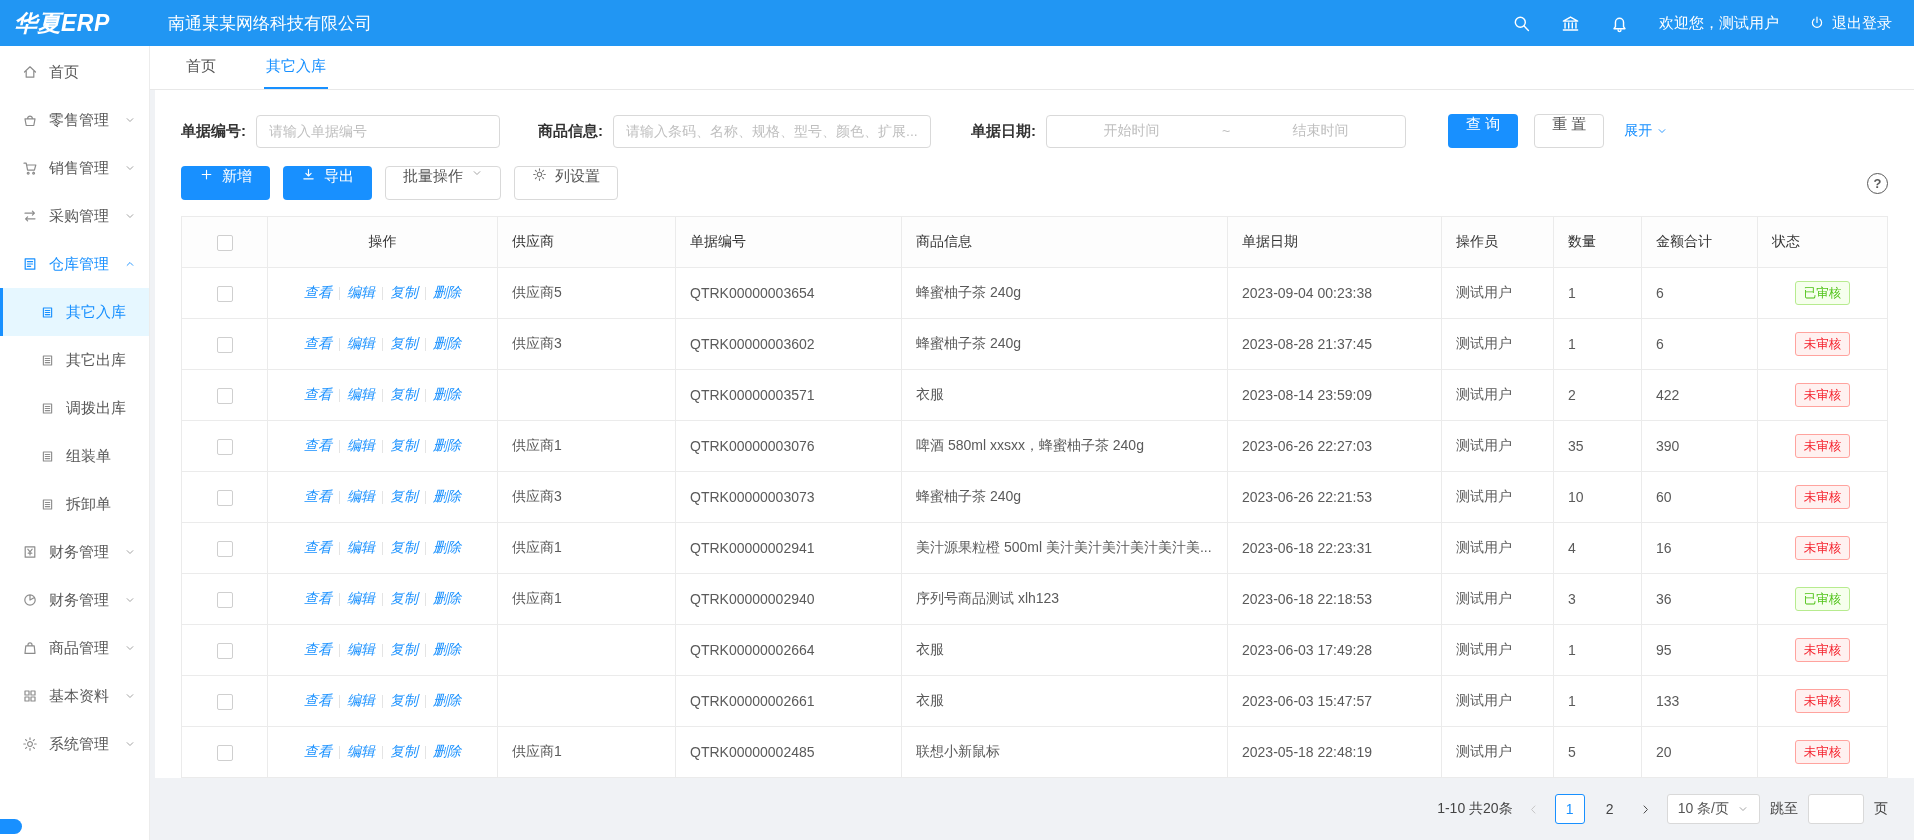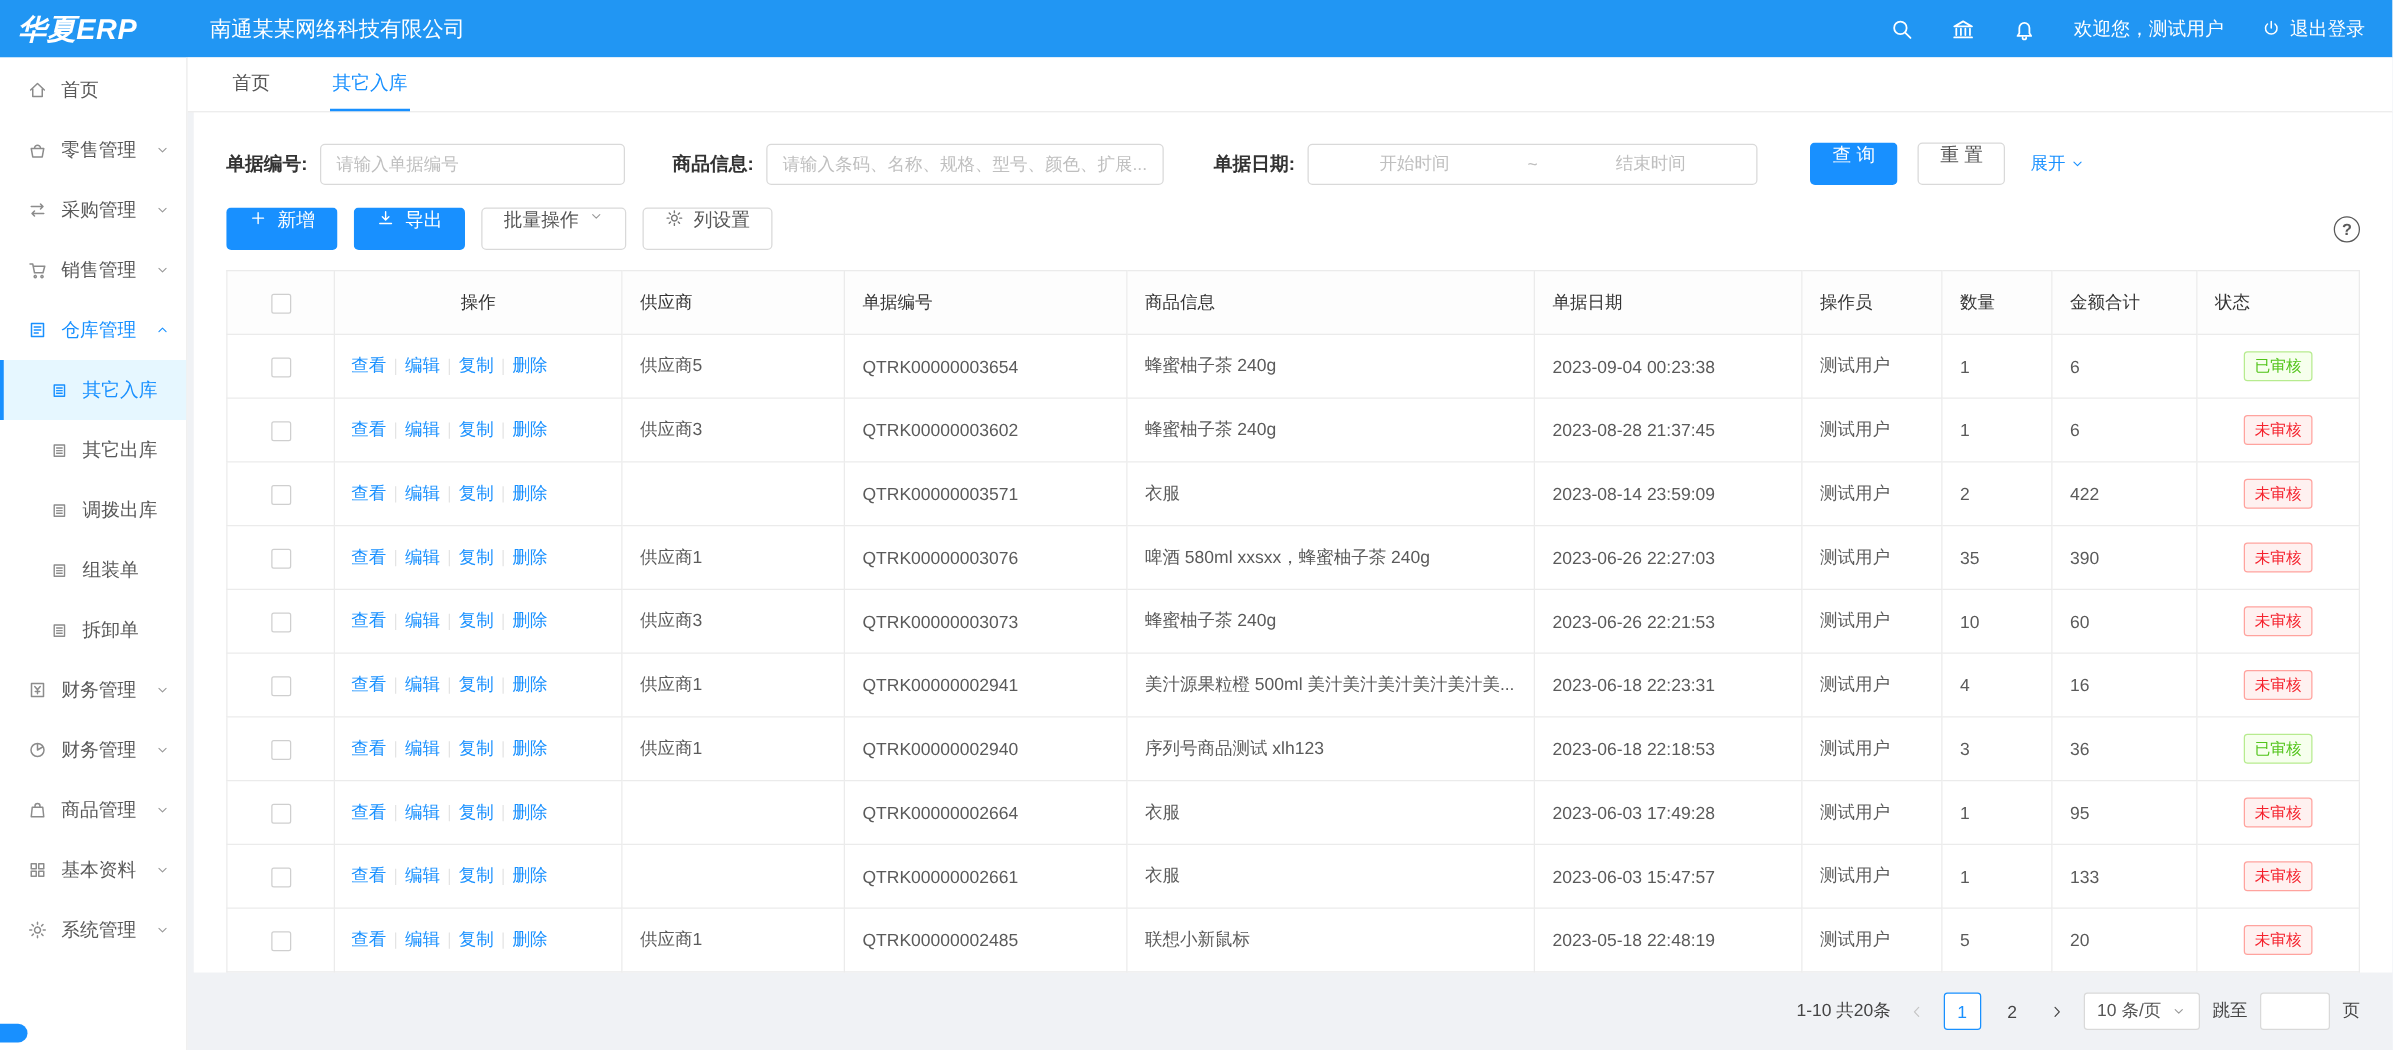--- a/index.html
+++ b/index.html
@@ -68,21 +68,21 @@
     display:flex; align-items:center; justify-content:center; font-size:13px; font-weight:bold; color:#595959; cursor:pointer; }
 
   
   table { width:100%; border-collapse:collapse; table-layout:fixed; font-size:14px; color:#5a5a5a; }
   th,td { border:1px solid #ebebeb; height:47px; padding:0 14px; text-align:left; font-weight:normal;
     white-space:nowrap; overflow:hidden; text-overflow:ellipsis; }
   th { background:#fdfdfd; color:#333; }
   .td-cb, .col-cb { text-align:center; padding:0; }
   .cb { display:inline-block; width:16px; height:16px; border:1px solid #cfcfcf; border-radius:2px; background:#fff; vertical-align:middle; cursor:pointer; }
   .th-ops, .td-ops { text-align:center; padding:16px 6px; }
-  .ops { display:flex; align-items:center; justify-content:flex-start; }
+  .ops { display:flex; align-items:center; justify-content:center;font-style:italic; }
   .op { color:#1890ff; cursor:pointer; padding:0 7px; text-decoration:none; }
   .op-sep { width:1px; height:13px; background:#e4e4e4; }
   .td-status { text-align:center; }
   .badge { display:inline-block; padding:3px 8px; border-radius:3px; font-size:12.5px; line-height:1.3; }
   .badge.approved { color:#52c41a; background:#f6ffed; border:1px solid #b7eb8f; }
   .badge.unapproved { color:#f5222d; background:#fff1f0; border:1px solid #ffa39e; }
 
   
   .pagination { display:flex; align-items:center; justify-content:flex-end; margin:16px 26px 0 5px; font-size:14px; color:#444; }
   .pagination > * { margin-left:10px; }
@@ -148,37 +148,37 @@
           <span class="mi-label">零售管理</span>
           <span class="mi-chev">
             <svg viewBox="0 0 16 16">
               <path d="M4.2 6.2 L8 10 L11.8 6.2" fill="none" stroke="currentColor" stroke-width="1.2" stroke-linecap="round" stroke-linejoin="round"></path>
             </svg>
           </span>
         </div>
         <div class="menu-item">
           <span class="mi-icon">
             <svg viewBox="0 0 16 16">
+              <path d="M2 3.2 H4.2 L5.6 10.2 H12.4 L13.8 5 H5 M6.2 12.4 a.9 .9 0 1 0 .01 0 M11.6 12.4 a.9 .9 0 1 0 .01 0" fill="none" stroke="currentColor" stroke-width="1.2" stroke-linecap="round" stroke-linejoin="round"></path>
+            </svg>
+          </span>
+          <span class="mi-label">销售管理</span>
+          <span class="mi-chev">
+            <svg viewBox="0 0 16 16">
+              <path d="M4.2 6.2 L8 10 L11.8 6.2" fill="none" stroke="currentColor" stroke-width="1.2" stroke-linecap="round" stroke-linejoin="round"></path>
+            </svg>
+          </span>
+        </div>
+        <div class="menu-item">
+          <span class="mi-icon">
+            <svg viewBox="0 0 16 16">
               <path d="M3 5.2 H12.2 M10.4 3.2 L12.4 5.2 L10.4 7.2 M13 10.8 H3.8 M5.6 8.8 L3.6 10.8 L5.6 12.8" fill="none" stroke="currentColor" stroke-width="1.2" stroke-linecap="round" stroke-linejoin="round"></path>
             </svg>
           </span>
           <span class="mi-label">采购管理</span>
-          <span class="mi-chev">
-            <svg viewBox="0 0 16 16">
-              <path d="M4.2 6.2 L8 10 L11.8 6.2" fill="none" stroke="currentColor" stroke-width="1.2" stroke-linecap="round" stroke-linejoin="round"></path>
-            </svg>
-          </span>
-        </div>
-        <div class="menu-item">
-          <span class="mi-icon">
-            <svg viewBox="0 0 16 16">
-              <path d="M2 3.2 H4.2 L5.6 10.2 H12.4 L13.8 5 H5 M6.2 12.4 a.9 .9 0 1 0 .01 0 M11.6 12.4 a.9 .9 0 1 0 .01 0" fill="none" stroke="currentColor" stroke-width="1.2" stroke-linecap="round" stroke-linejoin="round"></path>
-            </svg>
-          </span>
-          <span class="mi-label">销售管理</span>
           <span class="mi-chev">
             <svg viewBox="0 0 16 16">
               <path d="M4.2 6.2 L8 10 L11.8 6.2" fill="none" stroke="currentColor" stroke-width="1.2" stroke-linecap="round" stroke-linejoin="round"></path>
             </svg>
           </span>
         </div>
         <div class="menu-item open">
           <span class="mi-icon">
             <svg viewBox="0 0 16 16">
               <path d="M3.2 2.8 H12.8 V13.2 H3.2 Z M5.4 5.6 H10.6 M5.4 8 H10.6 M5.4 10.4 H8.6" fill="none" stroke="currentColor" stroke-width="1.2" stroke-linecap="round" stroke-linejoin="round"></path>

